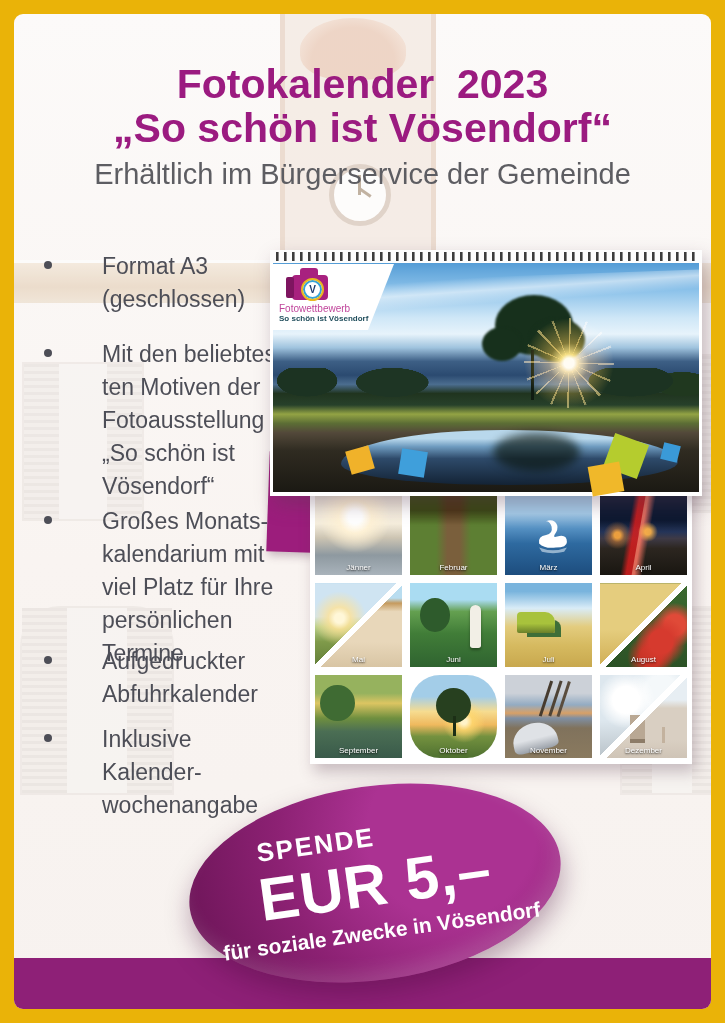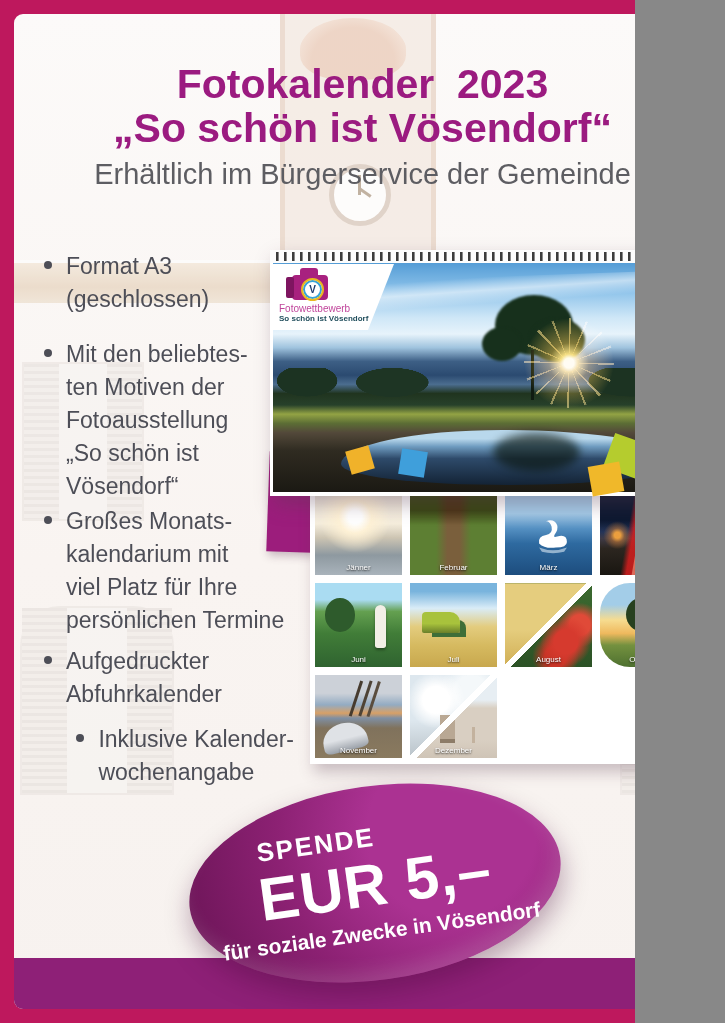--- a/index.html
+++ b/index.html
@@ -1,17 +1,17 @@
 <!DOCTYPE html>
 <html><head>
 <meta charset="utf-8">
 <style>
   html,body{margin:0;padding:0;}
   body{font-family:"Liberation Sans", sans-serif; background:#888;}
-  .poster{position:relative;width:635px;height:1023px;background:#be185d;overflow:hidden;}
+  .poster{position:relative;width:725px;height:1023px;background:#eab308;overflow:hidden;}
   .inner{position:absolute;left:14px;top:14px;width:697px;height:995px;background:linear-gradient(180deg,#fcfaf9 0%,#f9f4f1 55%,#f7f2ef 100%);border-radius:9px;overflow:hidden;}
 
   
   .bg{position:absolute;inset:0;pointer-events:none;}
   .tower{position:absolute;left:266px;top:0;width:146px;height:240px;background:#f3e9e1;border-left:5px solid #e7d3c4;border-right:5px solid #e7d3c4;opacity:.75;}
   .dome{position:absolute;left:286px;top:4px;width:106px;height:62px;background:radial-gradient(ellipse at 50% 70%, #eccfbe 0 55%, #f2ded1 75%, transparent 76%);border-radius:50% 50% 40% 40%;opacity:.8;}
   .clock{position:absolute;left:315px;top:150px;width:52px;height:52px;border-radius:50%;background:#fff;border:5px solid #ddcfc4;opacity:.85;}
   .clock::before{content:"";position:absolute;left:24px;top:6px;width:3px;height:20px;background:#b9a896;}
   .clock::after{content:"";position:absolute;left:24px;top:22px;width:14px;height:3px;background:#b9a896;transform:rotate(35deg);}
   .roofband{position:absolute;left:0;top:246px;width:100%;height:40px;background:linear-gradient(180deg,#f3e8da 0%,#e9d8c5 60%,#efe3d4 100%);border-top:3px solid #fdfcfb;opacity:.85;}
@@ -23,21 +23,21 @@
   .w3{left:606px;top:592px;width:100px;height:185px;}
   .w4{left:606px;top:340px;width:100px;height:155px;}
 
   
   .header{position:absolute;left:0;top:48px;width:100%;text-align:center;z-index:3;}
   .title{font-size:41px;font-weight:bold;color:#9b1b80;line-height:1.08;white-space:pre;margin:0;}
   .subtitle{font-size:29px;color:#5d5d62;margin-top:7px;}
 
   
   .bullets{position:absolute;left:0;top:0;z-index:3;}
-  .bullet{position:absolute;left:30px;width:250px;display:flex;}
+  .bullet{position:absolute;left:30px;width:250px;display:flex;gap:36px;}
   .dot{width:8px;height:8px;border-radius:50%;background:#4d4e57;margin:11px 14px 0 0;flex:none;}
   .btext{font-size:23px;line-height:33px;color:#4d4e57;white-space:pre-line;}
   .b1{top:236px;} .b2{top:324px;} .b3{top:491px;} .b4{top:631px;} .b5{top:709px;justify-content:flex-end;}
 
   
   .binding{position:absolute;top:0;left:0;right:0;height:13px;background:#fdfdfd;}
   .binding::after{content:"";position:absolute;left:6px;right:6px;top:2px;bottom:2px;
      background:repeating-linear-gradient(90deg,#3c3c3c 0 2px,#8a8a8a 2px 3px,rgba(0,0,0,0) 3px 8px);}
 
   .cover{position:absolute;left:256px;top:236px;width:432px;height:246px;background:#fff;z-index:4;box-shadow:5px 9px 18px rgba(90,60,80,.35);}
@@ -197,30 +197,38 @@
         <div class="tile m3">
           <svg class="swan" viewBox="0 0 40 30">
             <path d="M13 22 q-1 -5 5 -6 q5 -1 4 -6 q-1 -4 -4 -4 q6 -2 8 3 q1 3 -2 7 q-1 2 2 1 q7 -2 7 4 q0 4 -8 4 q-8 1 -12 -3 z" fill="#ffffff"></path>
             <path d="M13 25 q10 4 20 0 l-2 3 q-8 2 -16 0 z" fill="#dce9f4" opacity="0.6"></path>
           </svg>
           <span class="tile-label">März</span>
         </div>
         <div class="tile m4">
             <span class="tile-label">April</span>
           </div>
+        <div class="tile m5">
+            <div class="half"></div>
+            <div class="diag"></div>
+            <span class="tile-label">Mai</span>
+          </div>
         <div class="tile m6">
             <span class="tile-label">Juni</span>
           </div>
         <div class="tile m7">
             <span class="tile-label">Juli</span>
           </div>
         <div class="tile m8">
             <div class="half"></div>
             <div class="diag"></div>
             <span class="tile-label">August</span>
+          </div>
+        <div class="tile m9">
+            <span class="tile-label">September</span>
           </div>
         <div class="tile m10">
             <span class="tile-label">Oktober</span>
           </div>
         <div class="tile m11">
             <span class="tile-label">November</span>
           </div>
         <div class="tile m12">
             <div class="half"></div>
             <div class="diag"></div>

